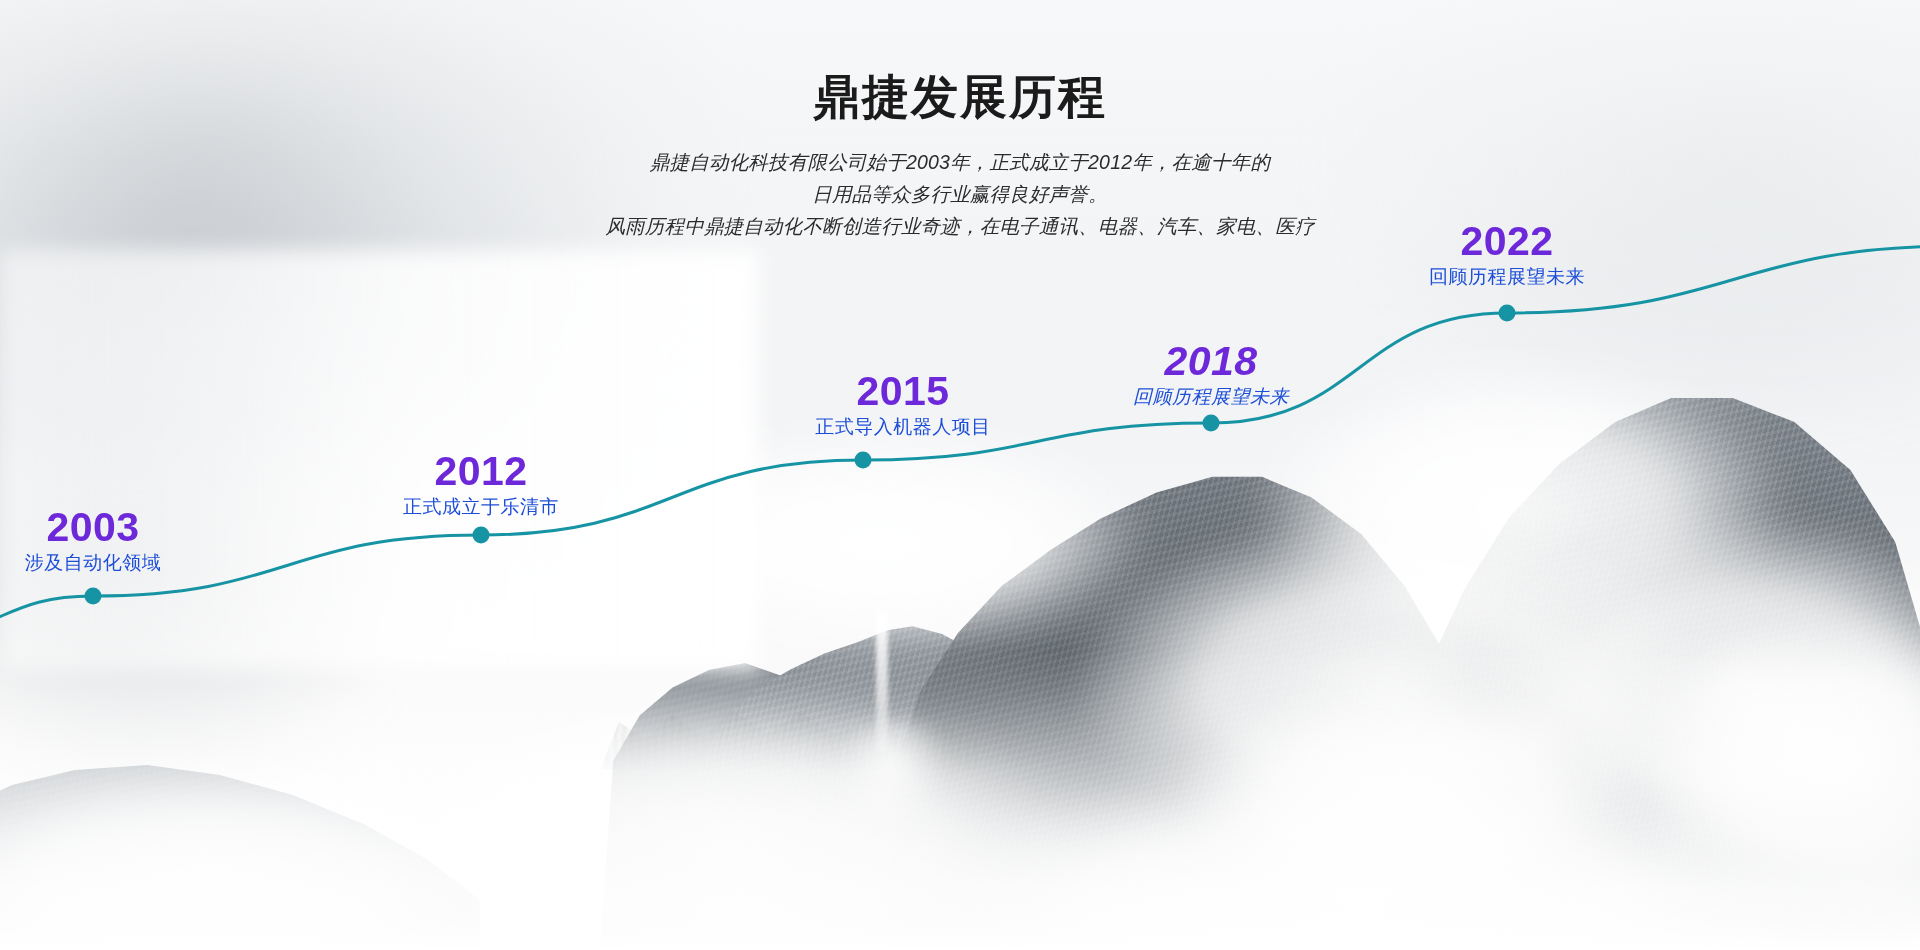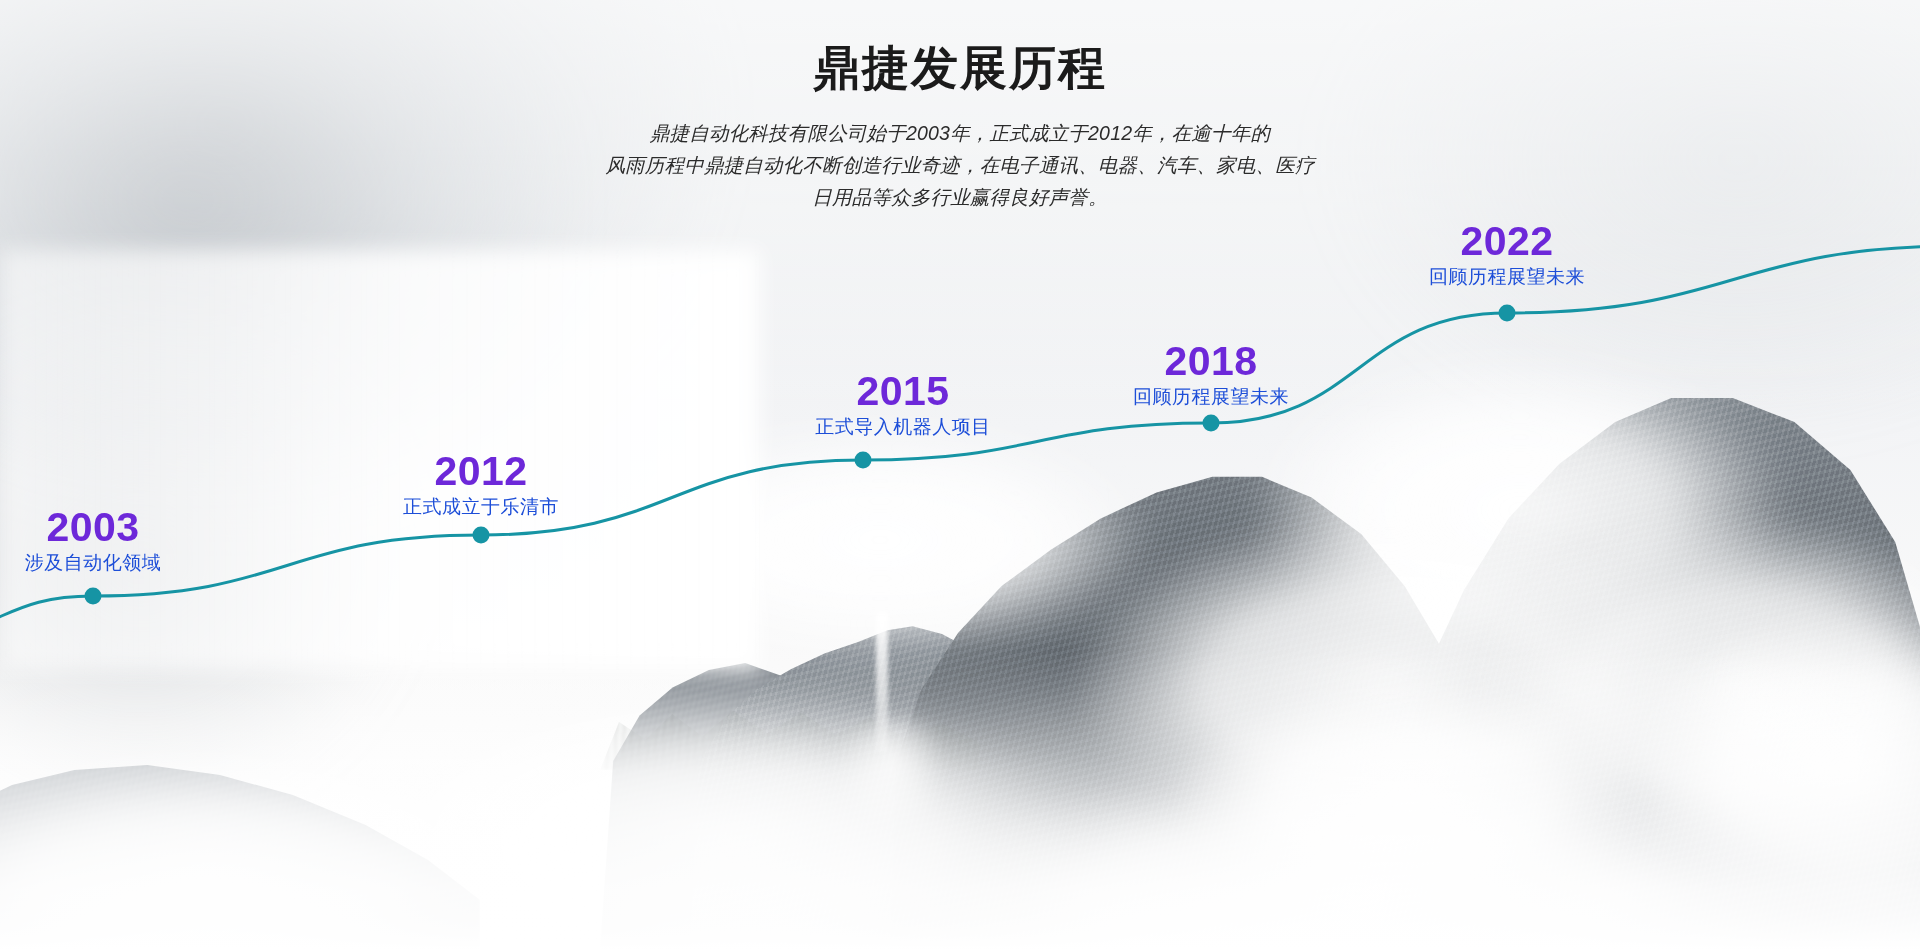--- a/index.html
+++ b/index.html
@@ -132,21 +132,21 @@
   }
   .veil-mid-left {
     position:absolute; left:0; top:250px; width:760px; height:420px;
     background:linear-gradient(90deg, rgba(255,255,255,.55), rgba(255,255,255,.85) 55%, rgba(255,255,255,.95));
     filter:blur(10px);
   }
 
   
   .header { position:absolute; left:0; top:0; width:1920px; text-align:center; z-index:6; }
   .page-title {
-    margin-top:40px;
+    margin-top:69px;
     font-size:47px;
     font-weight:bold;
     letter-spacing:2px;
     color:#1b1b1b;
     line-height:1.2;
   }
   .desc { margin-top:22px; }
   .desc-line {
     font-size:19.5px;
     color:#2b2b2b;
@@ -216,22 +216,22 @@
   <div class="cloud cloud-f"></div>
 
   <div class="veil-top"></div>
   <div class="veil-mid-left"></div>
   <div class="veil-bottom"></div>
 
   <div class="header">
     <div class="page-title">鼎捷发展历程</div>
     <div class="desc">
       <div class="desc-line">鼎捷自动化科技有限公司始于2003年，正式成立于2012年，在逾十年的</div>
+      <div class="desc-line">日用品等众多行业赢得良好声誉。</div>
       <div class="desc-line">风雨历程中鼎捷自动化不断创造行业奇迹，在电子通讯、电器、汽车、家电、医疗</div>
-      <div class="desc-line">日用品等众多行业赢得良好声誉。</div>
     </div>
   </div>
 
   <svg class="timeline-svg" viewBox="0 0 1920 950">
     <path id="timeline-path" fill="none" stroke="#1694a4" stroke-width="3" stroke-linecap="round" d="M -90 636 C 1.5 636, 1.5 596, 93 596 C 287 596, 287 535, 481 535 C 672 535, 672 460, 863 460 C 1037 460, 1037 423, 1211 423 C 1359 423, 1359 313, 1507 313 C 1733.5 313, 1733.5 246, 1960 246"></path>
     <g id="timeline-nodes">
         <circle cx="93" cy="596" r="8.5" fill="#1694a4"></circle>
         <circle cx="481" cy="535" r="8.5" fill="#1694a4"></circle>
         <circle cx="863" cy="460" r="8.5" fill="#1694a4"></circle>
         <circle cx="1211" cy="423" r="8.5" fill="#1694a4"></circle>
@@ -245,21 +245,21 @@
         <div class="ms-label">涉及自动化领域</div>
       </div>
       <div class="milestone" style="left: 481px; top: 450px; transform: translateX(-50%);">
         <div class="ms-year">2012</div>
         <div class="ms-label">正式成立于乐清市</div>
       </div>
       <div class="milestone" style="left: 863px; top: 370px; transform: translateX(-50%); margin-left: 40px;">
         <div class="ms-year">2015</div>
         <div class="ms-label">正式导入机器人项目</div>
       </div>
-      <div class="milestone" style="left: 1211px; top: 340px; transform: translateX(-50%);">
+      <div class="milestone" style="left: 1211px; top: 340px; transform: translateX(-50%); font-style: italic;">
         <div class="ms-year">2018</div>
         <div class="ms-label">回顾历程展望未来</div>
       </div>
       <div class="milestone" style="left: 1507px; top: 220px; transform: translateX(-50%);">
         <div class="ms-year">2022</div>
         <div class="ms-label">回顾历程展望未来</div>
       </div>
     </div>
 
 </div>

